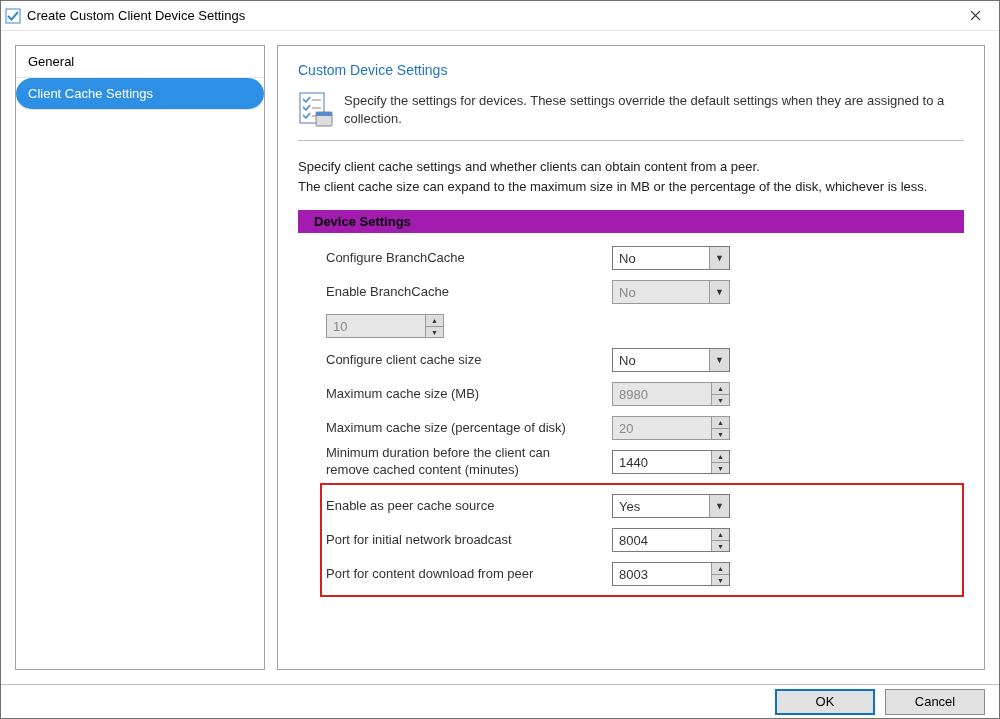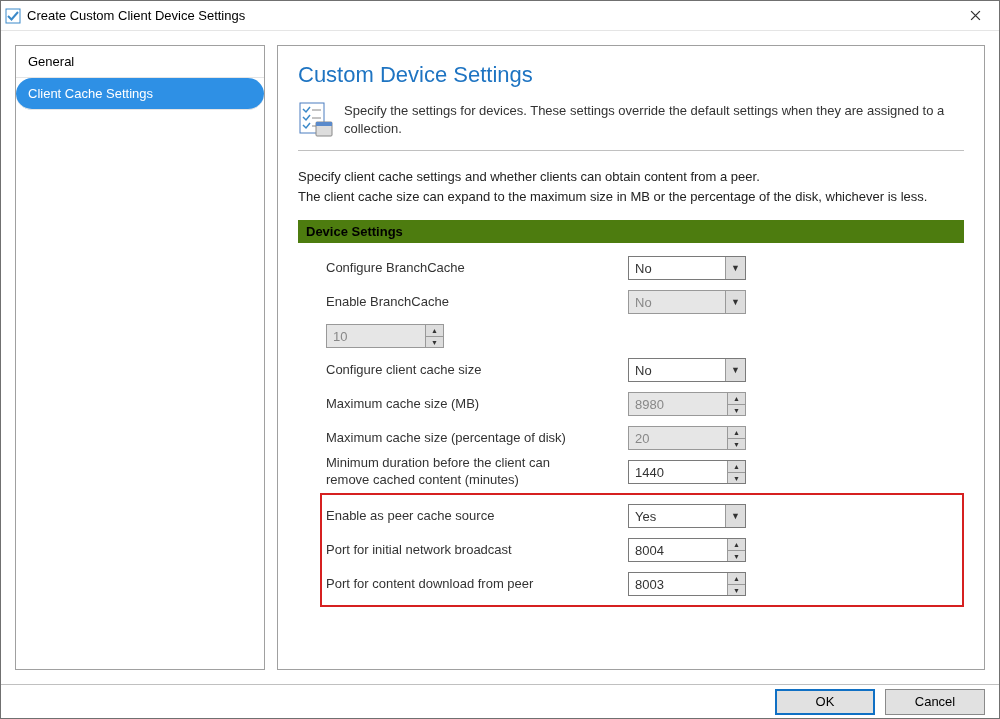--- a/index.html
+++ b/index.html
@@ -64,21 +64,21 @@
   }
   .content {
     flex: 1;
     border: 1px solid #a0a0a0;
     padding: 16px 20px;
     overflow: auto;
   }
   .content h1 {
     color: #1e74c2;
     font-weight: 400;
-    font-size: 22px;
+    font-size: 14px;
     margin: 0 0 14px 0;
   }
   .intro {
     display: flex;
     gap: 10px;
     align-items: flex-start;
     margin-bottom: 12px;
   }
   .intro-icon {
     width: 36px; height: 36px;
@@ -89,33 +89,33 @@
     border: none;
     border-top: 1px solid #c0c0c0;
     margin: 12px 0 16px 0;
   }
   .desc {
     margin-bottom: 14px;
     line-height: 1.5;
     color: #222;
   }
   .group {
-    background: #4d7c0f;
+    background: #a21caf;
     font-weight: bold;
-    padding: 4px 8px;
+    padding: 4px 16px;
     margin-bottom: 8px;
   }
   .settings-table {
     padding-left: 28px;
   }
   .row {
     display: flex;
     align-items: center;
     min-height: 34px;
-    gap: 32px;
+    gap: 16px;
   }
   .row-label {
     width: 270px;
     color: #333;
     line-height: 1.3;
   }
   .row-control { width: 118px; }
   .combo, .spinner {
     height: 24px;
     width: 100%;

